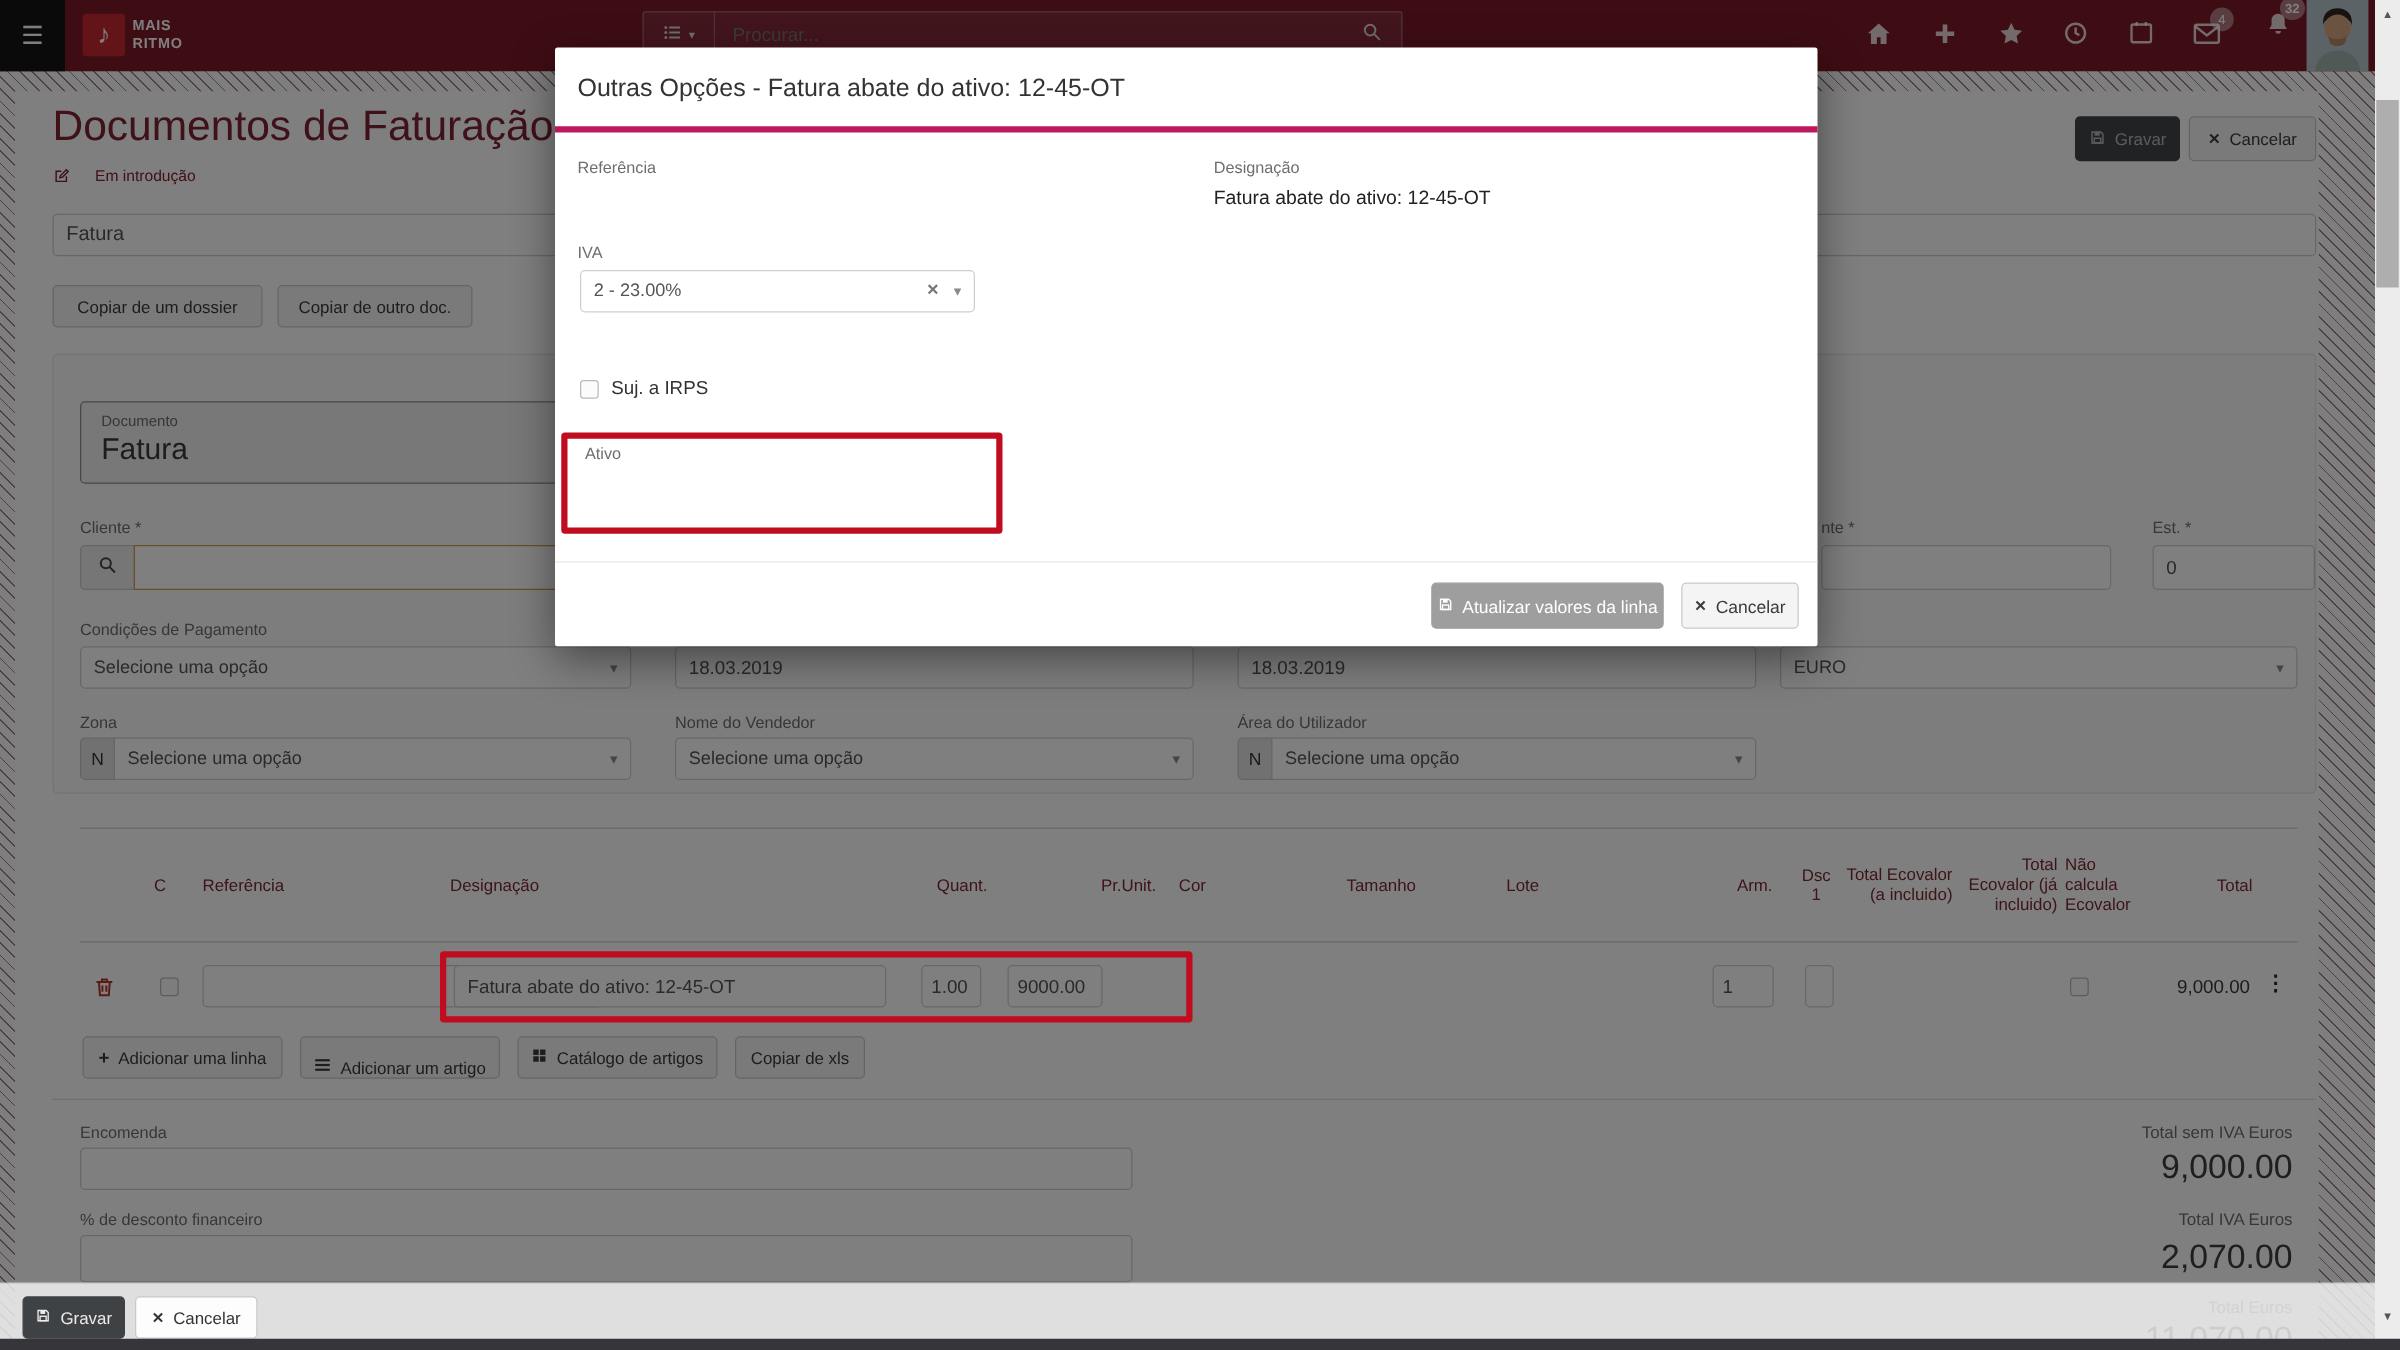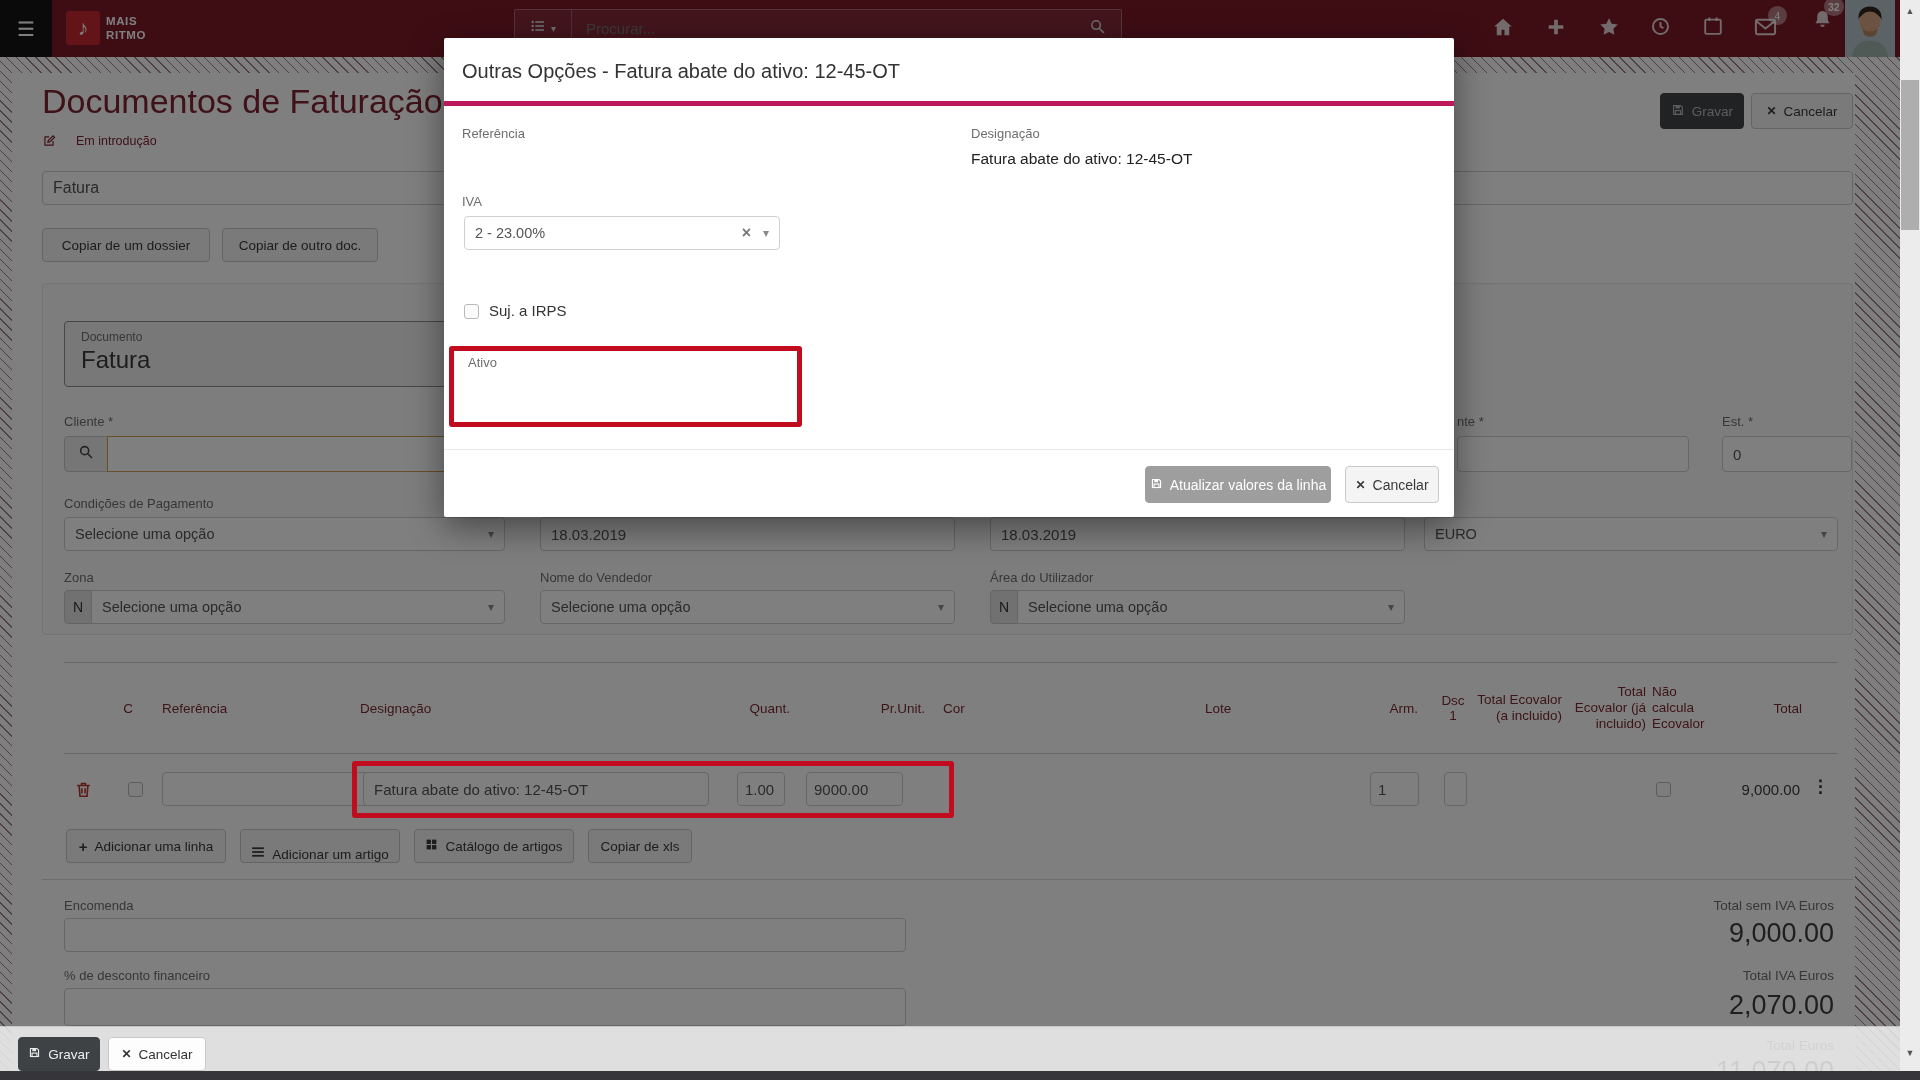--- a/index.html
+++ b/index.html
@@ -213,39 +213,40 @@
   </div>
 
   <div class="abs" style="left:64px;top:662px;width:1774px;height:92px;border-top:1px solid #cfcfcf;border-bottom:1px solid #cfcfcf;"></div>
 
   <div class="abs thead" style="left:116px;top:662px;width:24px;height:92px;justify-content:center;">C</div>
   <div class="abs thead" style="left:162px;top:662px;height:92px;">Referência</div>
   <div class="abs thead" style="left:360px;top:662px;height:92px;">Designação</div>
   <div class="abs thead" style="left:715px;top:662px;width:75px;height:92px;justify-content:flex-end;">Quant.</div>
   <div class="abs thead" style="left:843px;top:662px;width:82px;height:92px;justify-content:flex-end;">Pr.Unit.</div>
   <div class="abs thead" style="left:943px;top:662px;height:92px;">Cor</div>
+  <div class="abs thead" style="left:1055px;top:662px;width:100px;height:92px;justify-content:center;">Tamanho</div>
   <div class="abs thead" style="left:1205px;top:662px;height:92px;">Lote</div>
   <div class="abs thead" style="left:1366px;top:662px;width:52px;height:92px;justify-content:flex-end;">Arm.</div>
   <div class="abs thead" style="left:1436px;top:662px;width:34px;height:92px;justify-content:center;text-align:center;">Dsc 1</div>
   <div class="abs thead" style="left:1474px;top:662px;width:88px;height:92px;justify-content:flex-end;text-align:right;line-height:16px;">Total Ecovalor (a incluido)</div>
   <div class="abs thead" style="left:1566px;top:662px;width:80px;height:92px;justify-content:flex-end;text-align:right;line-height:16px;">Total Ecovalor (já incluido)</div>
   <div class="abs thead" style="left:1652px;top:662px;width:66px;height:92px;line-height:16px;">Não calcula Ecovalor</div>
   <div class="abs thead" style="left:1740px;top:662px;width:62px;height:92px;justify-content:flex-end;">Total</div>
 
   <div class="abs" style="left:74px;top:779px;color:#b5352b;">
     <span><svg width="19" height="21" viewBox="0 0 24 24" fill="none" stroke="currentColor" stroke-width="2">
           <path d="M4 7h16M9.5 7V4.5h5V7M6.5 7l1 13.5h9l1-13.5"></path>
           <path d="M10 10.5v6.5M14 10.5v6.5"></path>
         </svg></span>
   </div>
   <div class="abs chk" style="left:128px;top:782px;"></div>
   <input class="abs inp" style="left: 162px; top: 772px; width: 318px; height: 34px;">
   <input class="abs inp" style="left: 363px; top: 772px; width: 346px; height: 34px;" value="Fatura abate do ativo: 12-45-OT">
   <input class="abs inp" style="left: 737px; top: 772px; width: 48px; height: 34px; padding: 0px 7px;" value="1.00">
-  <input class="abs inp" style="left: 806px; top: 772px; width: 97px; height: 34px; padding: 0px 7px;" value="9000.00">
+  <input class="abs inp" style="left: 806px; top: 772px; width: 76px; height: 34px; padding: 0px 7px;" value="9000.00">
   <input class="abs inp" style="left: 1370px; top: 772px; width: 49px; height: 34px; padding: 0px 7px;" value="1">
   <input class="abs inp" style="left: 1444px; top: 772px; width: 23px; height: 34px; padding: 0px 3px;">
   <div class="abs chk" style="left:1656px;top:782px;"></div>
   <div class="abs" style="left:1690px;top:781px;width:110px;text-align:right;font-size:15px;color:#3b3b3b;">9,000.00</div>
   <div class="abs" style="left:1812px;top:776px;font-size:17px;font-weight:700;color:#22303f;">⋮</div>
 
   <div class="abs redbox" style="left:352px;top:761px;width:602px;height:57px;z-index:45;"></div>
 
   <div class="abs btn btn-light" style="left:66px;top:829px;width:160px;height:34px;">
     <span style="font-weight:700;font-size:15px;">+</span>

